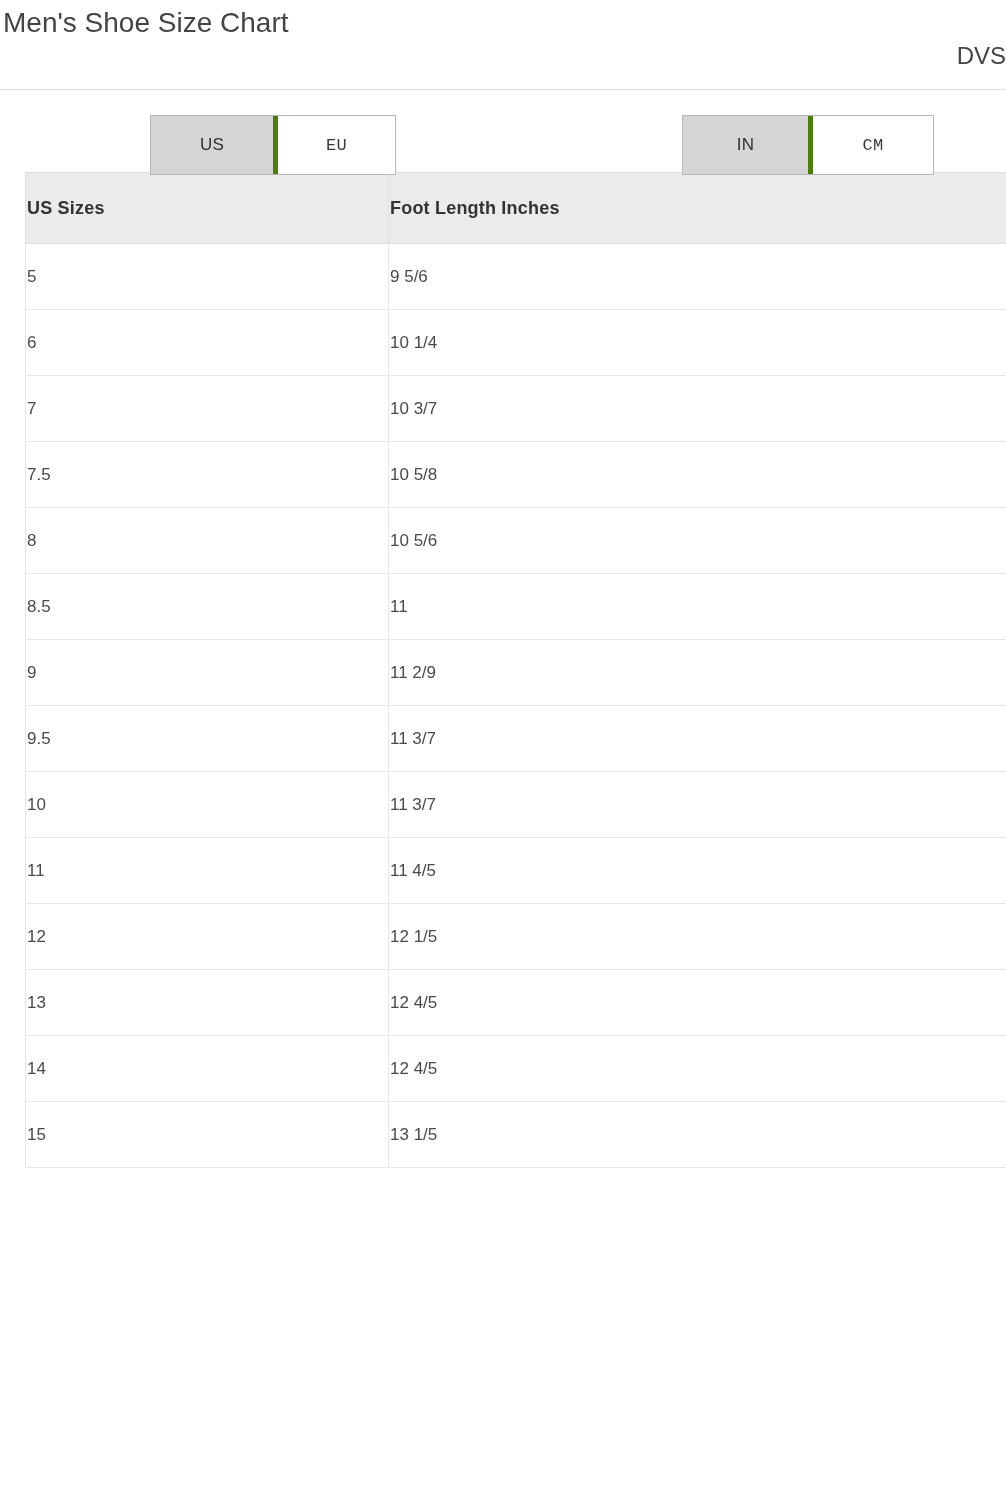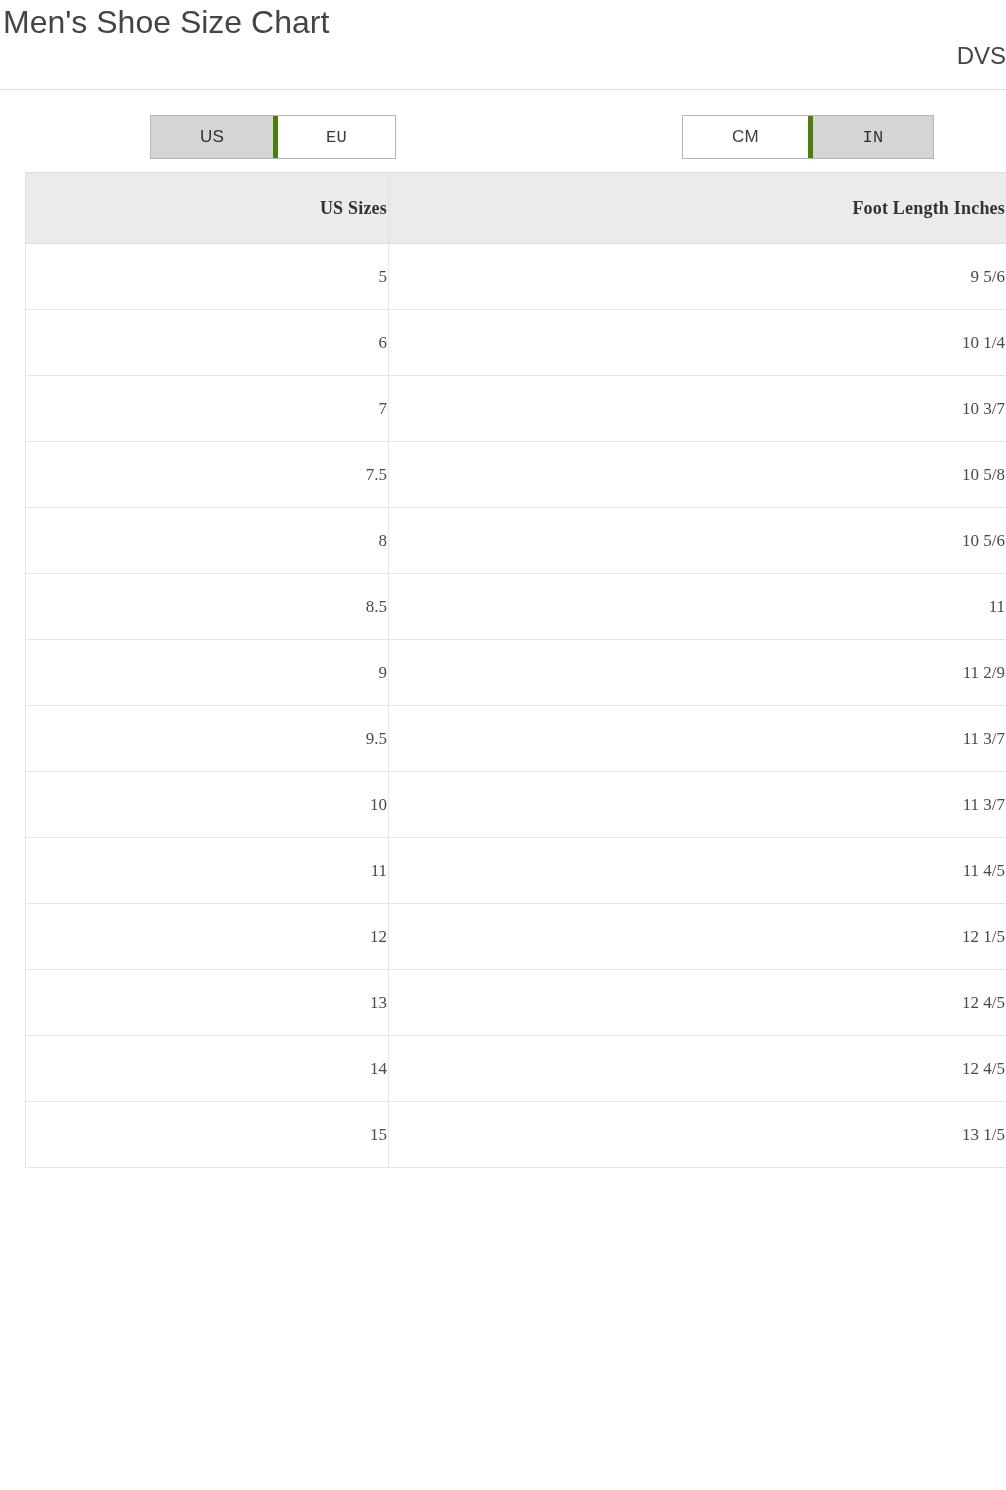--- a/index.html
+++ b/index.html
@@ -16,21 +16,21 @@
   }
 
   
   .page-header {
     padding: 6px 0 0 3px;
     border-bottom: 1px solid #e2e2e2;
     height: 90px;
     box-sizing: border-box;
   }
   .page-title {
-    font-size: 32px;
+    font-size: 28px;
     line-height: 33px;
     color: #444444;
     font-weight: 400;
     white-space: nowrap;
   }
   .page-subtitle {
     font-size: 24px;
     line-height: 33px;
     color: #444444;
     font-weight: 400;
@@ -43,21 +43,21 @@
     position: relative;
     height: 82px;
   }
   .toggle-group {
     position: absolute;
     top: 25px;
     display: flex;
     border: 1px solid #b6b6b6;
     background: #3b82f6;
     box-sizing: border-box;
-    height: 44px;
+    height: 60px;
   }
   .toggle-group.unit-system { left: 150px; }
   .toggle-group.unit-measure { left: 682px; }
 
   .toggle-btn {
     display: flex;
     align-items: center;
     justify-content: center;
     font-size: 17px;
     color: #3b3b3b;
@@ -79,24 +79,23 @@
   .size-table-wrap {
     padding-left: 25px;
   }
   table.size-table {
     width: 981px;
     border-collapse: collapse;
     table-layout: fixed;
   }
   table.size-table th,
   table.size-table td {
-    text-align: right;
+    text-align: left;
     border: 1px solid #e6e6e6;
     box-sizing: border-box;
-    font-family: Liberation Serif, serif;
   }
   table.size-table col.col-size { width: 363px; }
   table.size-table col.col-len  { width: 618px; }
 
   table.size-table thead th {
     background: #ebebeb;
     color: #333333;
     font-weight: bold;
     font-size: 18px;
     height: 71px;
@@ -121,22 +120,22 @@
 </div>
 
 <div class="toggle-row">
 
   <div class="toggle-group unit-system">
     <div class="toggle-btn is-active">US</div>
     <div class="toggle-btn">EU</div>
   </div>
 
   <div class="toggle-group unit-measure">
+    <div class="toggle-btn is-active">IN</div>
     <div class="toggle-btn">CM</div>
-    <div class="toggle-btn is-active">IN</div>
   </div>
 
 </div>
 
 <div class="size-table-wrap">
   <table class="size-table">
     <colgroup>
       <col class="col-size">
       <col class="col-len">
     </colgroup>

